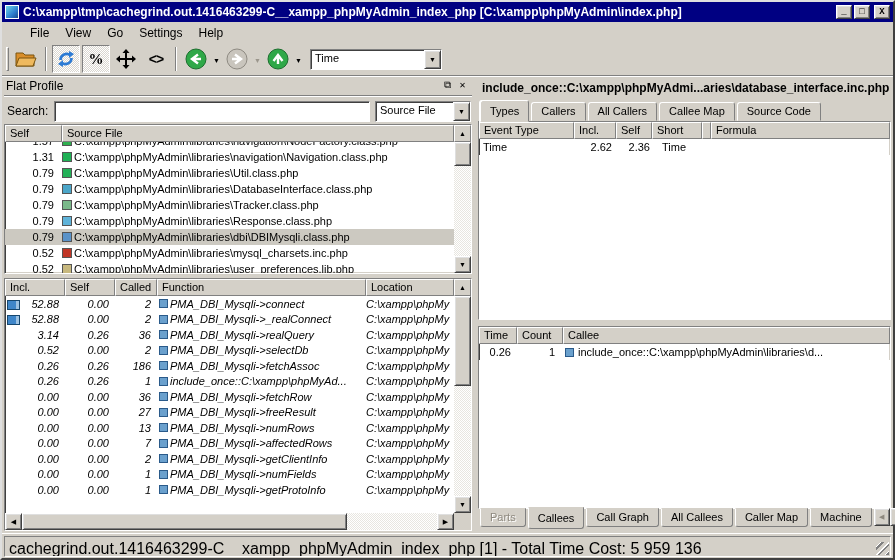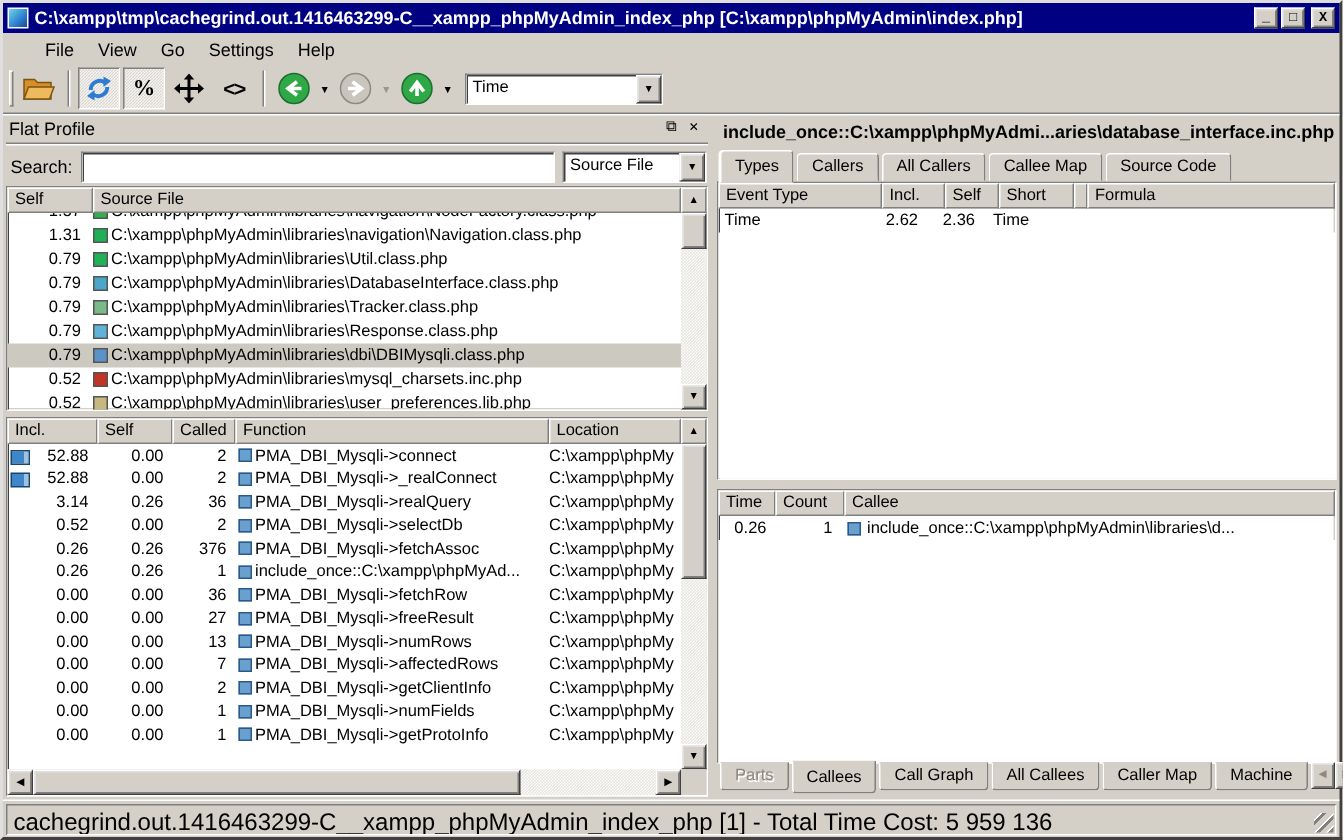--- a/index.html
+++ b/index.html
@@ -71,21 +71,21 @@
     background-size:2px 2px; background-position:0 0,1px 1px; }
   .sb-btn { width:17px; height:17px; background:#d4d0c8; border:1px solid; border-color:#fff #404040 #404040 #fff; box-shadow: inset 1px 1px 0 #dfdfdf, inset -1px -1px 0 #808080; font-size:7px; text-align:center; line-height:15px; flex:0 0 auto; color:#000; }
   .sb-thumb { background:#d4d0c8; border:1px solid; border-color:#fff #404040 #404040 #fff; box-shadow: inset 1px 1px 0 #dfdfdf, inset -1px -1px 0 #808080; }
   .vsb .sb-thumb { height:24px; width:17px; }
   .vsb .spacer { flex:1 1 auto; }
 
   
   .func-table { flex:1 1 auto; background:#fff; display:flex; flex-direction:column; margin-top:4px; min-height:0; }
   .func-head { display:flex; flex:0 0 auto; }
   .w-incl{width:60px;} .w-self{width:50px;} .w-called{width:42px;} .w-fn{width:205px; flex:1 1 auto;} .w-loc{width:88px;}
-  .func-body { flex:1 1 auto; display:flex; min-height:0; }
+  .func-body { flex:1 1 auto; display:flex; min-height:0;font-style:italic; }
   .func-rows { flex:1 1 auto; overflow:hidden; }
   .grow { display:flex; height:15.5px; align-items:center; white-space:nowrap; }
   .grow .num { text-align:right; padding-right:6px; }
   .c-incl { width:60px; flex:0 0 auto; position:relative; }
   .baricon { position:absolute; left:2px; top:2px; width:13px; height:10px; border:1px solid #17476e; background:linear-gradient(to right, #3f86c9 75%, #9dc2e2 75%); }
   .c-incl .num { display:block; }
   .c-self2 { width:50px; flex:0 0 auto; }
   .c-called { width:42px; flex:0 0 auto; }
   .c-fn { flex:1 1 auto; display:flex; align-items:center; overflow:hidden; padding-left:2px; }
   .c-loc { width:88px; flex:0 0 auto; overflow:hidden; }
@@ -109,21 +109,21 @@
   .tabb.active { height:22px; margin-top:-1px; padding-top:4px; border-top:1px solid #d4d0c8; }
   .tabb.disabled { color:#8e897f; text-shadow:1px 1px 0 #fff; }
   .tab-arrows { margin-left:auto; display:flex; flex:0 0 auto; }
   .tab-arrow { width:16px; height:18px; background:#d4d0c8; border:1px solid; border-color:#fff #404040 #404040 #fff; box-shadow: inset 1px 1px 0 #dfdfdf, inset -1px -1px 0 #808080; font-size:7px; text-align:center; line-height:16px; }
   .tab-arrow.dis { color:#8e897f; }
 
   .pane { background:#fff; display:flex; flex-direction:column; min-height:0; }
   .types-pane { flex:1 1 48%; }
   .callees-pane { flex:1 1 44%; margin-top:6px; }
   .thead { display:flex; flex:0 0 auto; }
-  .tw-event{width:109px;} .tw-incl{width:42px;} .tw-self{width:36px;} .tw-short{width:50px;} .tw-gap{width:9px; padding:1px 0;} .tw-formula{flex:1 1 auto;}
+  .tw-event{width:95px;} .tw-incl{width:42px;} .tw-self{width:36px;} .tw-short{width:50px;} .tw-gap{width:9px; padding:1px 0;} .tw-formula{flex:1 1 auto;}
   .trow { display:flex; height:16px; align-items:center; white-space:nowrap; }
   .t-event{width:95px; padding-left:4px; flex:0 0 auto;}
   .t-incl{width:42px; text-align:right; padding-right:4px; flex:0 0 auto;}
   .t-self{width:36px; text-align:right; padding-right:2px; flex:0 0 auto;}
   .t-short{width:50px; padding-left:10px; flex:0 0 auto;}
   .white-fill { flex:1 1 auto; background:#fff; }
 
   .cw-time{width:38px;} .cw-count{width:46px;} .cw-callee{flex:1 1 auto;}
   .c-time{width:38px; text-align:right; padding-right:6px; flex:0 0 auto;}
   .c-count{width:46px; text-align:right; padding-right:8px; flex:0 0 auto;}
@@ -389,21 +389,21 @@
                   <i class="fsq"></i>
                   <span>PMA_DBI_Mysqli-&gt;selectDb</span>
                 </span>
           <span class="c-loc">C:\xampp\phpMy</span>
         </div>
               <div class="grow">
           <span class="c-incl">
                   <span class="num">0.26</span>
                 </span>
           <span class="c-self2 num">0.26</span>
-          <span class="c-called num">376</span>
+          <span class="c-called num">186</span>
           <span class="c-fn">
                   <i class="fsq"></i>
                   <span>PMA_DBI_Mysqli-&gt;fetchAssoc</span>
                 </span>
           <span class="c-loc">C:\xampp\phpMy</span>
         </div>
               <div class="grow">
           <span class="c-incl">
                   <span class="num">0.26</span>
                 </span>

